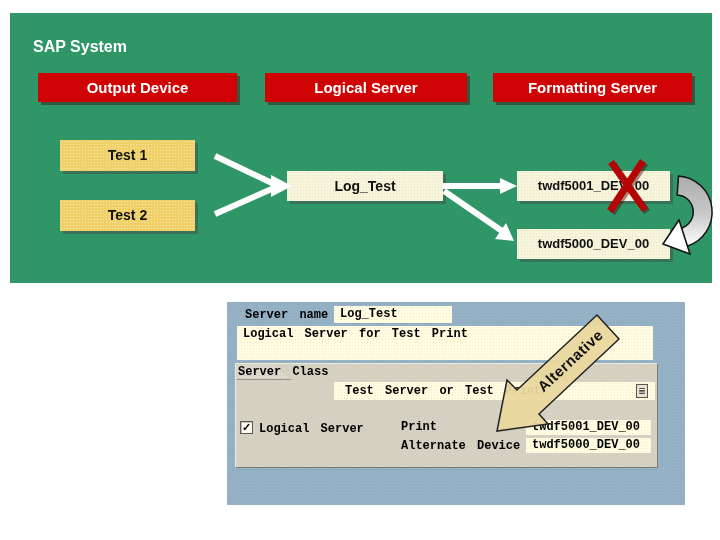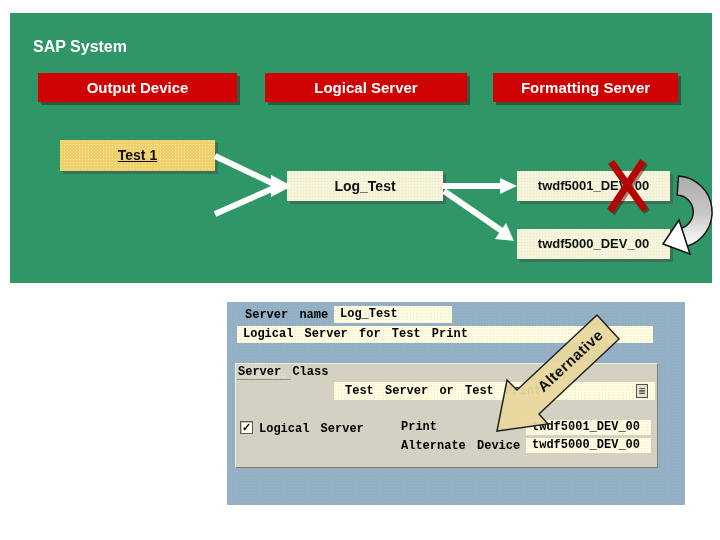--- a/index.html
+++ b/index.html
@@ -6,25 +6,25 @@
   #app{position:relative;width:720px;height:540px;background:#fff;overflow:hidden;
        font-family:"Liberation Sans",sans-serif;}
   .abs{position:absolute;}
 
   
   .green-panel{left:10px;top:13px;width:702px;height:270px;background:var(--sap-green);}
   .slide-title{left:33px;top:38px;color:#fff;font-weight:bold;font-size:16px;}
   .red-bar{top:73px;height:29px;background:var(--bar-red);
            box-shadow:3px 3px 0 rgba(55,25,25,.5);
            color:#fff;font-weight:bold;font-size:15px;text-align:center;line-height:29px;}
-  .gold-box{width:155px;height:31px;background:var(--box-gold);
+  .gold-box{width:135px;height:31px;background:var(--box-gold);
             background-image:radial-gradient(rgba(255,255,255,.45) 25%,transparent 26%);
             background-size:3px 3px;
             box-shadow:3px 3px 0 rgba(70,70,70,.45);
-            color:#111;font-weight:bold;font-size:14px;text-align:center;line-height:31px;text-decoration:underline;}
+            color:#111;font-weight:bold;font-size:14px;text-align:center;line-height:31px;}
   .cream-box{height:30px;background:var(--box-cream);
              background-image:radial-gradient(rgba(170,160,110,.18) 25%,transparent 26%);
              background-size:3px 3px;
              box-shadow:3px 3px 0 rgba(70,70,70,.45);
              color:#111;font-weight:bold;text-align:center;line-height:30px;}
 
   
   .gui-panel{left:227px;top:302px;width:458px;height:203px;background:var(--gui-blue);
              background-image:radial-gradient(rgba(255,255,255,.10) 25%,transparent 26%);
              background-size:3px 3px;}
@@ -60,33 +60,34 @@
 </head>
 <body>
 
 <div id="app">
 
   <div class="abs green-panel"></div>
   <div class="abs slide-title">SAP System</div>
 
   <div class="abs red-bar" style="left:38px;width:199px;">Output Device</div>
   <div class="abs red-bar" style="left:265px;width:202px;">Logical Server</div>
-  <div class="abs red-bar" style="left:493px;width:185px;">Formatting Server</div>
+  <div class="abs red-bar" style="left:493px;width:199px;">Formatting Server</div>
 
   <div class="abs gold-box" style="left:60px;top:140px;">Test 1</div>
+  <div class="abs gold-box" style="left:60px;top:200px;">Test 2</div>
 
   <div class="abs cream-box" style="left:287px;top:171px;width:156px;font-size:14px;">Log_Test</div>
   <div class="abs cream-box" style="left:517px;top:171px;width:153px;font-size:13px;">twdf5001_DEV_00</div>
   <div class="abs cream-box" style="left:517px;top:229px;width:153px;font-size:13px;">twdf5000_DEV_00</div>
 
   <div class="abs gui-panel"></div>
 
   <div class="abs gui-label" style="left:245px;top:308px;">Server name</div>
   <div class="abs gui-field" style="left:334px;top:306px;width:118px;height:17px;">Log_Test</div>
-  <div class="abs gui-field" style="left:237px;top:326px;width:416px;height:17px;">Logical Server for Test Print</div>
+  <div class="abs gui-field" style="left:237px;top:326px;width:416px;height:34px;">Logical Server for Test Print</div>
 
   <div class="abs beige-panel"></div>
   <div class="abs tab-notch"></div>
   <div class="abs tab-underline"></div>
 
   <div class="abs gui-label" style="left:238px;top:365px;">Server Class</div>
   <div class="abs gui-field" style="left:334px;top:382px;width:321px;height:18px;line-height:18px;padding-left:11px;">Test Server or Test Print</div>
   <div class="abs dropdown-btn">≣</div>
 
   <div class="abs checkbox">✓</div>

